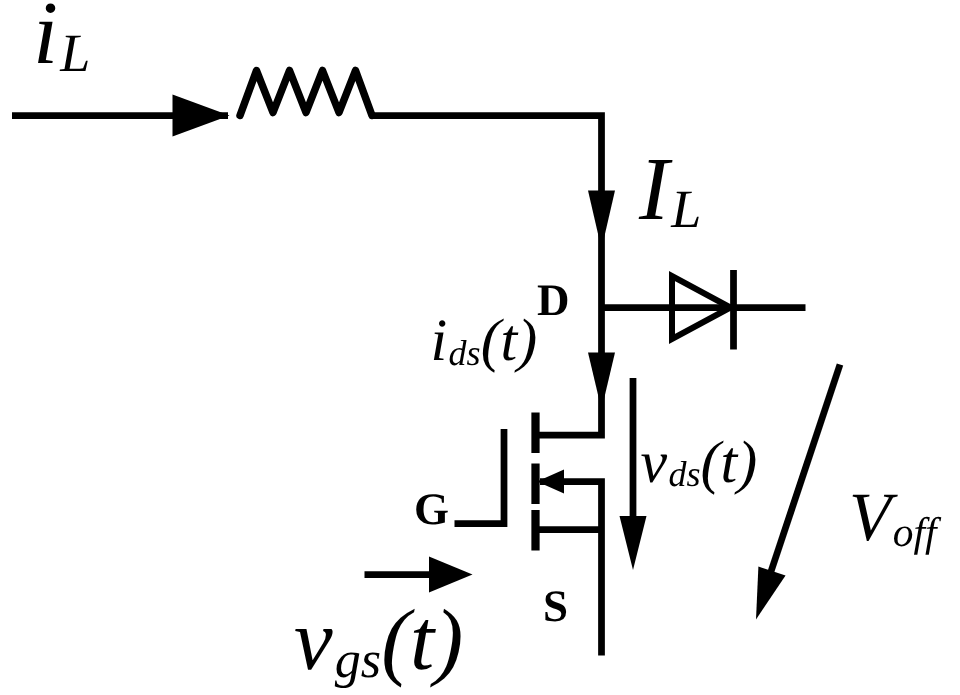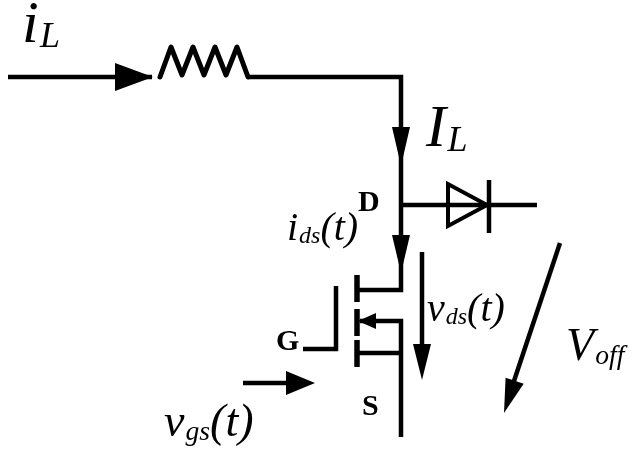--- a/index.html
+++ b/index.html
@@ -30,21 +30,21 @@
   .term{
     position:absolute;
     line-height:1;
     font-weight:bold;
     font-style:normal;
     font-size:30px;
     color:#000;
   }
   .f60{font-size:60px;}
   .f52{font-size:40px;}
-  .f58{font-size:46px;}
+  .f58{font-size:58px;margin-left:32px;}
   .f46{font-size:46px;}
 </style>
 </head>
 <body>
 
 <div id="figure">
 
   <svg id="circuit-svg" width="640" height="463" viewBox="0 0 640 463">
     <g stroke="#000000" stroke-width="4.5" fill="none">
 

